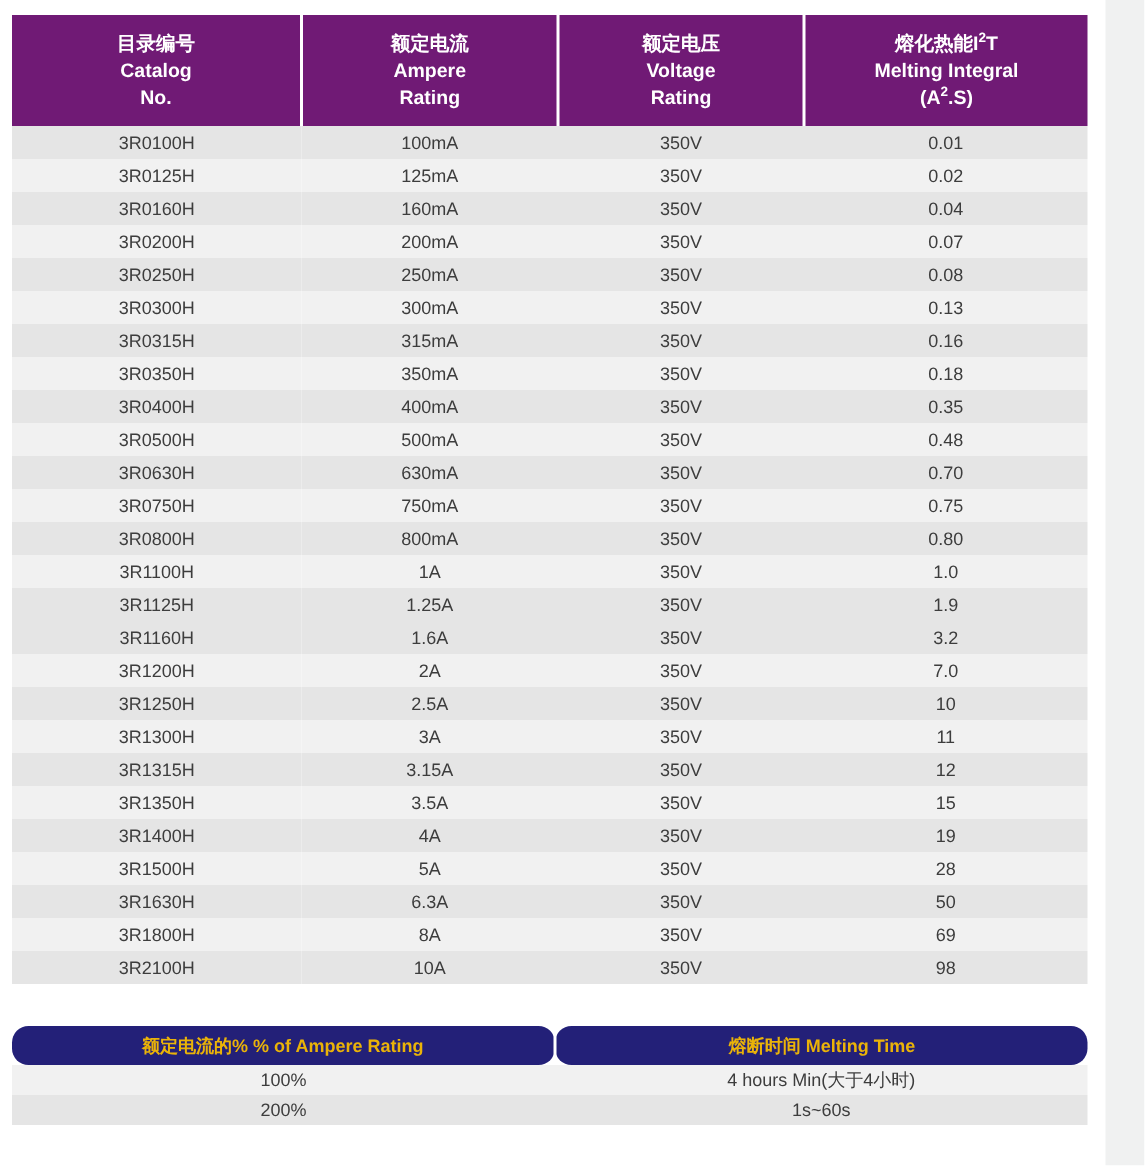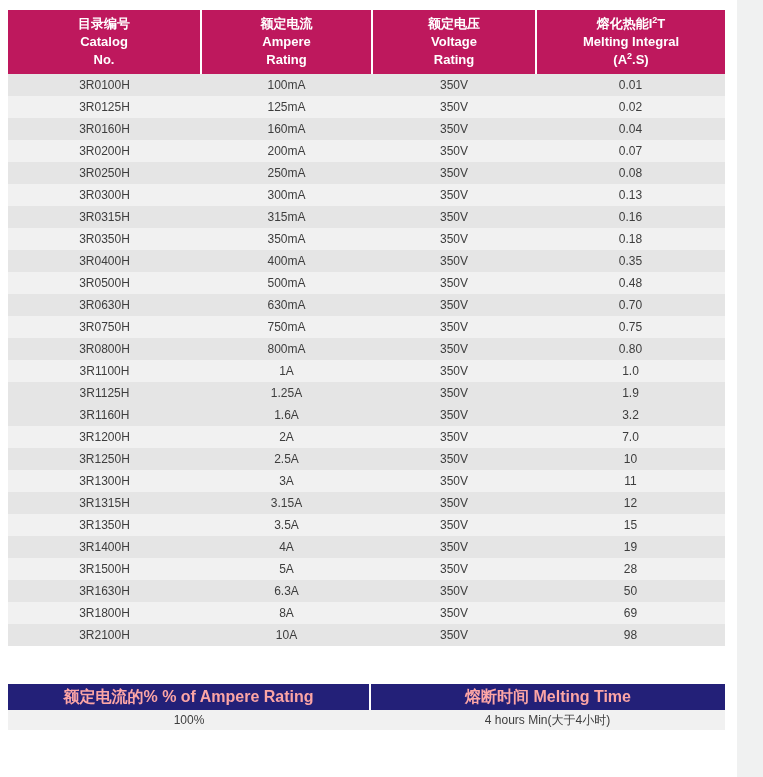--- a/index.html
+++ b/index.html
@@ -30,25 +30,25 @@
     position: absolute;
     left: 8px;
     top: 10px;
     width: 717px;
   }
   .main-table col.c1 { width: 193px; }
   .main-table col.c2 { width: 171px; }
   .main-table col.c3 { width: 164px; }
   .main-table col.c4 { width: 189px; }
   .main-table th {
-    background: #be185d;
+    background: #701a75;
     color: #ffffff;
     font-size: 13px;
     font-weight: bold;
-    height: 64px;
+    height: 74px;
     text-align: center;
     vertical-align: middle;
     padding: 0;
   }
   .main-table th + th { border-left: 2px solid #ffffff; }
   .main-table th .hline { line-height: 18px; }
   sup { font-size: 9px; line-height: 0; }
   .main-table td {
     height: 22px;
     font-size: 12px;
@@ -64,27 +64,28 @@
   .spec-table {
     position: absolute;
     left: 8px;
     top: 684px;
     width: 717px;
   }
   .spec-table col.s1 { width: 362px; }
   .spec-table col.s2 { width: 355px; }
   .spec-table th {
     background: #232078;
-    color: #fca5a5;
-    font-size: 16px;
+    color: #eab308;
+    font-size: 12px;
     font-weight: bold;
     height: 26px;
     text-align: center;
     vertical-align: middle;
     padding: 0;
+    border-radius: 11px;
   }
   .spec-table th + th { border-left: 2px solid #ffffff; }
   .spec-table td {
     height: 20px;
     font-size: 12px;
     color: #3d3d3d;
     text-align: center;
     vertical-align: middle;
     padding: 0;
     margin-left: 14px;
@@ -296,15 +297,19 @@
       <tr>
         <th>额定电流的% % of Ampere Rating</th>
         <th>熔断时间 Melting Time</th>
       </tr>
     </thead>
     <tbody>
         <tr class="row-light">
           <td>100%</td>
           <td>4 hours Min(大于4小时)</td>
         </tr>
+        <tr class="row-gray">
+          <td>200%</td>
+          <td>1s~60s</td>
+        </tr>
       </tbody>
   </table>
 </div>
 
 </body></html>

